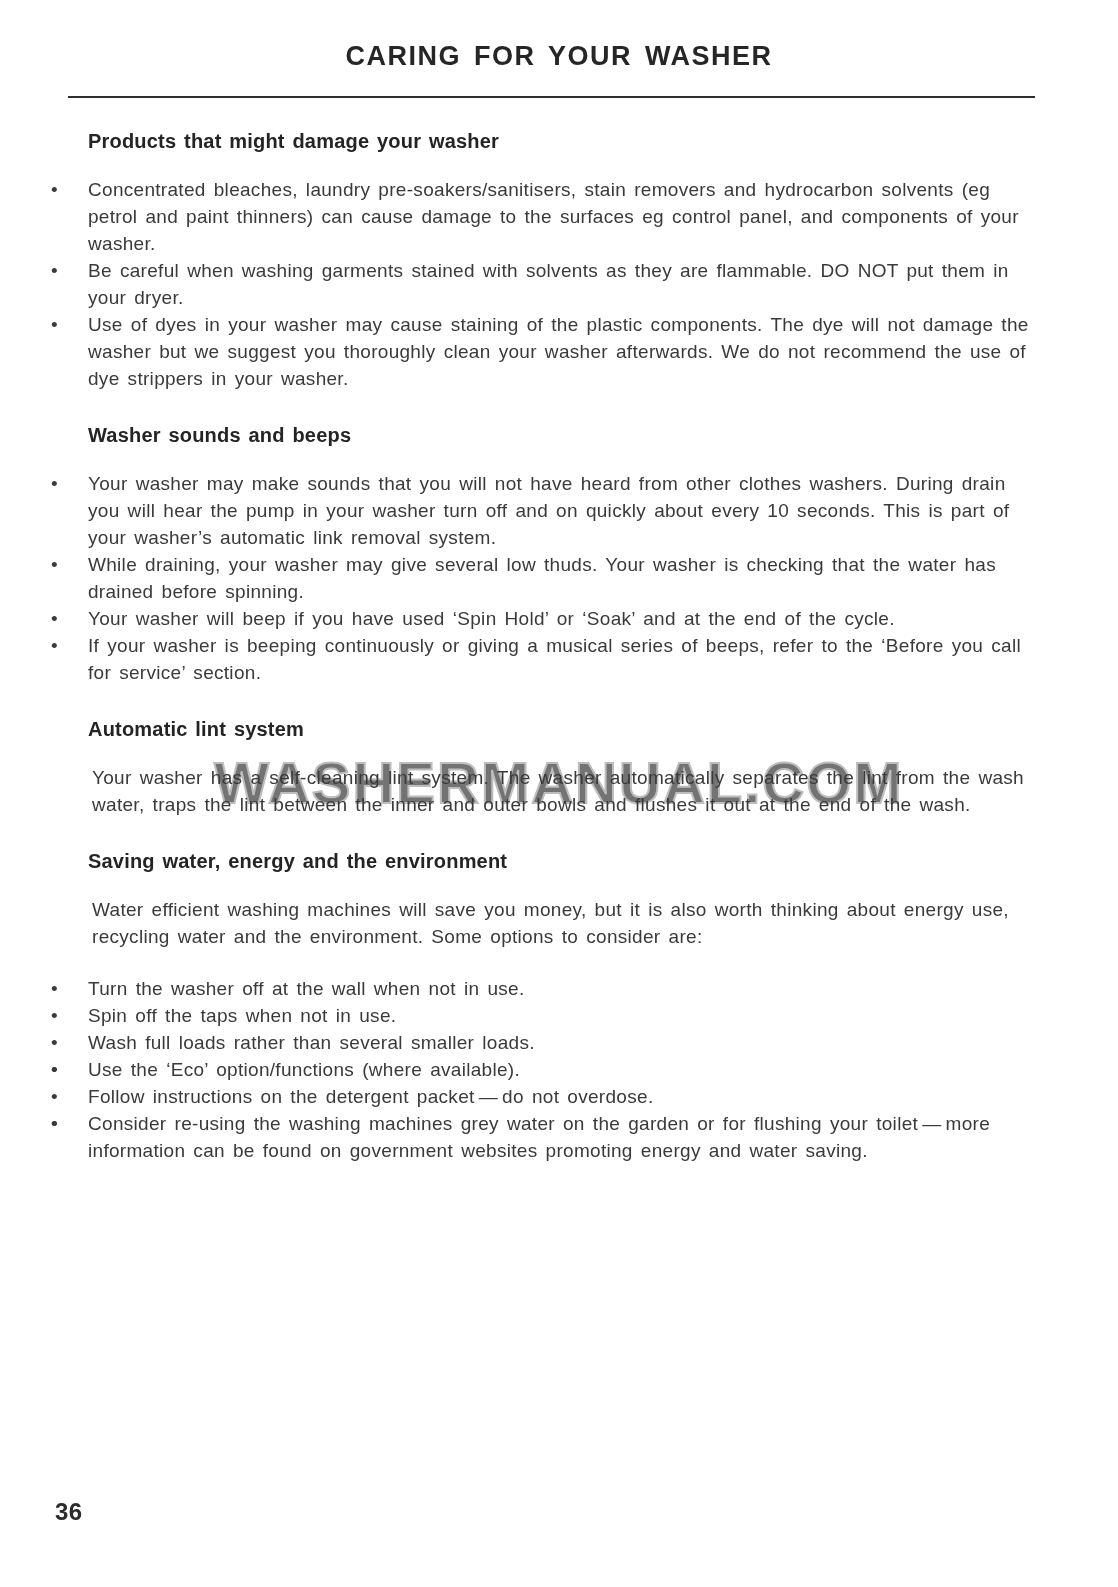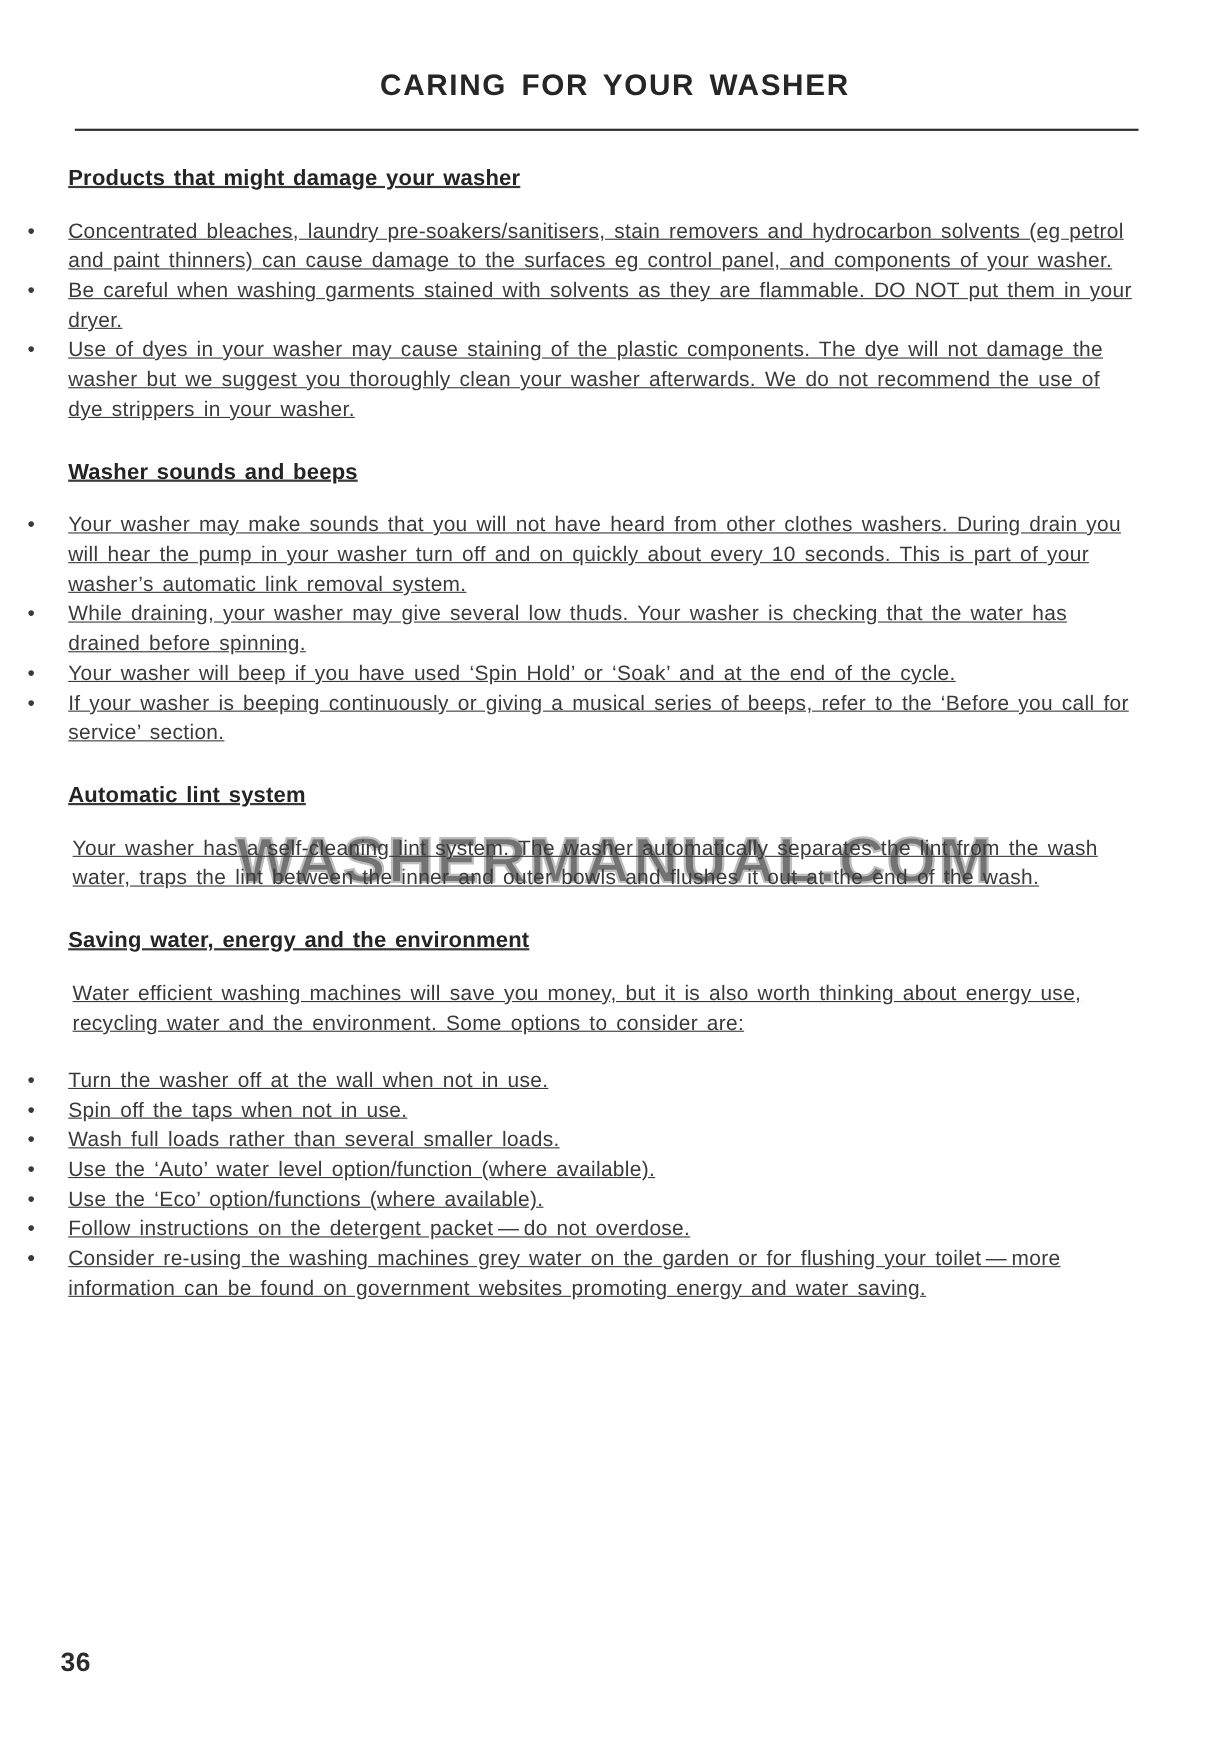--- a/index.html
+++ b/index.html
@@ -27,35 +27,35 @@
     font-weight: 700;
     letter-spacing: 2px;
     color: #737373;
     -webkit-text-stroke: 2px #bdbdbd;
     z-index: 0;
     user-select: none;
     white-space: nowrap;
   }
   .content { position: relative; z-index: 1; }
   .doc-title {
-    padding-top: 63px;
+    padding-top: 42px;
     text-align: center;
     font-size: 27px;
     line-height: 28px;
     font-weight: 700;
     letter-spacing: 1.5px;
     color: #262626;
     word-spacing: 4px;
   }
   .rule {
     border: none;
     border-top: 2px solid #2f2f2f;
     margin: 26px 83px 0 68px;
   }
-  section { padding: 0 88px 0 62px; text-decoration: underline; }
+  section { padding: 0 88px 0 88px; }
   h2 {
     font-size: 20px;
     line-height: 24px;
     font-weight: 700;
     color: #242424;
     letter-spacing: 0.2px;
     word-spacing: 2px;
     margin: 31px 0 23px 0;
   }
   p.body-text { margin: 4px; }
@@ -146,21 +146,20 @@
           <li>
           <span class="bullet">•</span>
           <span class="li-text">Spin off the taps when not in use.</span>
         </li>
           <li>
           <span class="bullet">•</span>
           <span class="li-text">Wash full loads rather than several smaller loads.</span>
         </li>
           <li>
           <span class="bullet">•</span>
-          <span class="li-text">Use the ‘Auto’ water level option/function (where available).</span>
         </li>
           <li>
           <span class="bullet">•</span>
           <span class="li-text">Use the ‘Eco’ option/functions (where available).</span>
         </li>
           <li>
           <span class="bullet">•</span>
           <span class="li-text">Follow instructions on the detergent packet — do not overdose.</span>
         </li>
           <li>

